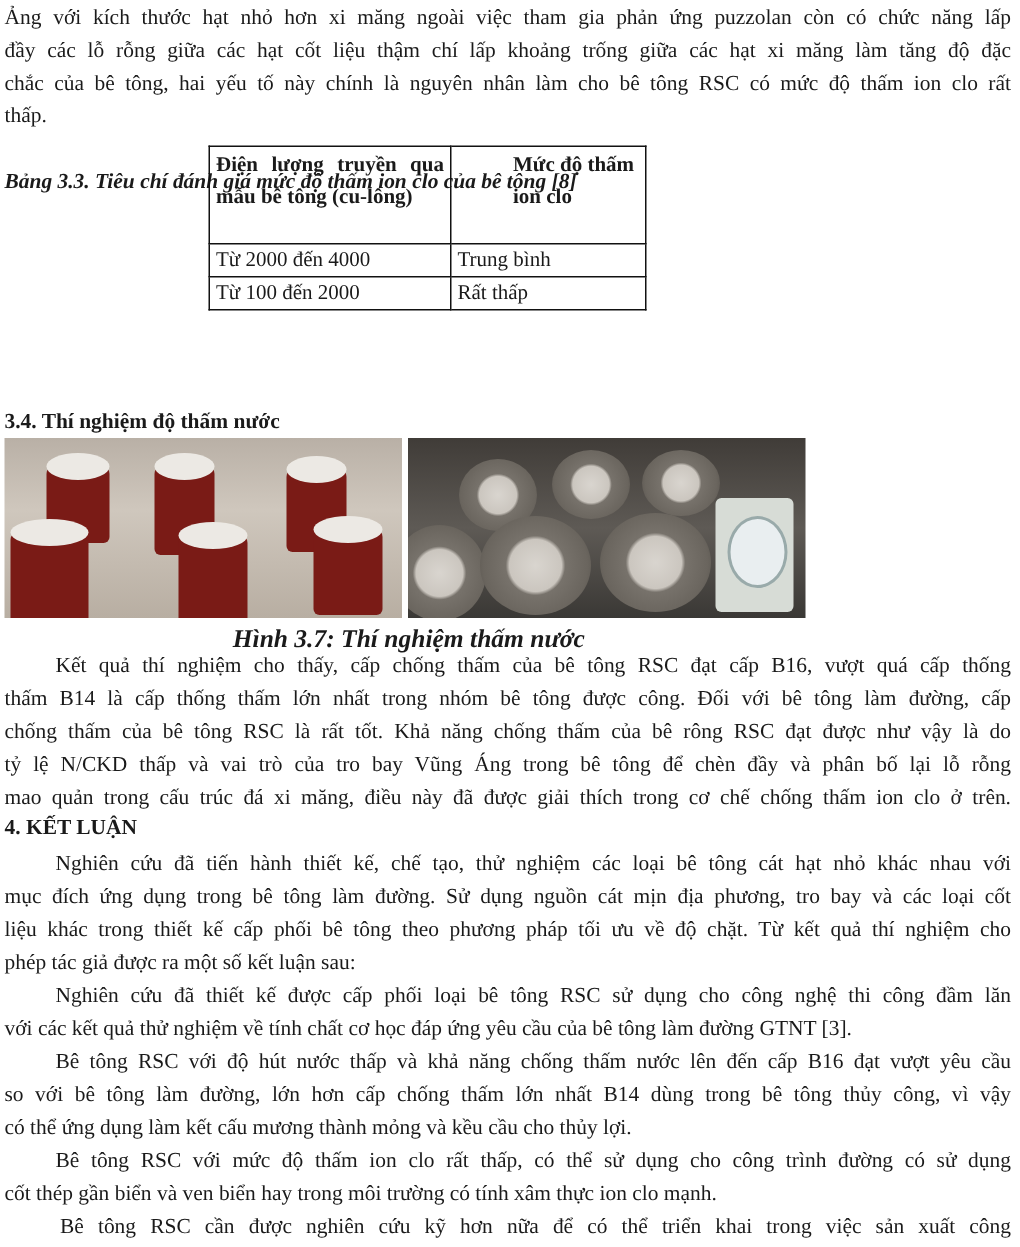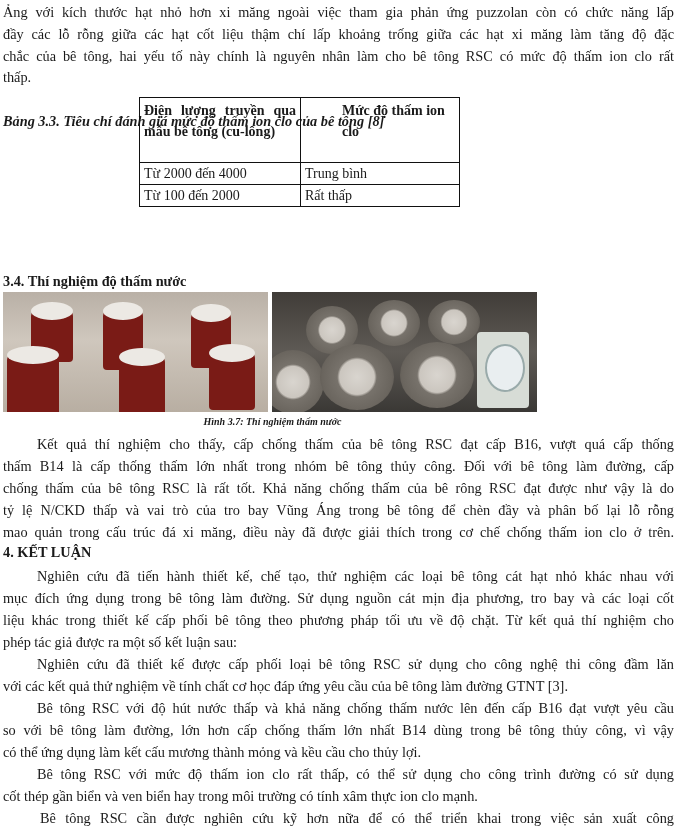--- a/index.html
+++ b/index.html
@@ -8,35 +8,35 @@
     font-family:"Liberation Serif", "DejaVu Serif", serif;
     color:#1a1a1a; font-size:14.3px;
   }
   .line { position:absolute; left:3px; right:6px; line-height:20px; white-space:nowrap; }
   .just { text-align:justify; text-align-last:justify; }
   .ind { padding-left:34px; }
   .bold { font-weight:bold; }
   .bi { font-weight:bold; font-style:italic;margin-top:28px; }
   table.crit {
     position:absolute; left:139px; top:97px; border-collapse:collapse;
-    width:321px; font-size:14px;
+    width:292px; font-size:14px;
   }
   table.crit td { border:1.5px solid #111; padding:0 4px; line-height:21px; vertical-align:top; }
   table.crit td.c1 { width:152px; }
   table.crit th { border:1.5px solid #111; padding:2px 4px; font-weight:bold; text-align:left; vertical-align:top; line-height:21px; }
   .figure { position:absolute; left:3px; top:292px; width:534px; height:120px; display:flex; gap:4px; }
   .photo { height:120px; position:relative; overflow:hidden; }
   .photo-left { width:265px; background:linear-gradient(180deg,#b9b0a6 0%,#cfc7bd 40%,#b8aea2 100%); }
   .photo-right { width:265px; background:linear-gradient(180deg,#403c38 0%,#5e5a55 50%,#3a3835 100%); }
   .cyl { position:absolute; background:#7a1b16; border-radius:6px 6px 4px 4px; }
   .cyl::before { content:""; position:absolute; left:0; right:0; top:-8px; height:18px; border-radius:50%; background:#ece9e4; }
   .can { position:absolute; border-radius:50%; background:radial-gradient(circle,#d9d5cf 0%,#cbc6bf 35%,#77726b 40%,#6a655e 70%,#4a4641 100%); }
   .meter { position:absolute; right:8px; top:40px; width:52px; height:76px; background:#d7dcd6; border-radius:4px; }
   .meter::before { content:""; position:absolute; left:8px; top:12px; width:36px; height:44px; border-radius:50%; background:#e9eef0; border:2px solid #9aa; }
-  .caption { position:absolute; top:416px; left:0; width:545px; text-align:center; font-weight:bold; font-style:italic; font-size:10px; }
+  .caption { position:absolute; top:416px; left:0; width:545px; text-align:center; font-weight:bold; font-style:italic; font-size:17px; }
 </style>
 </head>
 <body>
 
 <div class="line just" style="top:2px">Ảng với kích thước hạt nhỏ hơn xi măng ngoài việc tham gia phản ứng puzzolan còn có chức năng lấp</div>
 <div class="line just" style="top:24px">đầy các lỗ rỗng giữa các hạt cốt liệu thậm chí lấp khoảng trống giữa các hạt xi măng làm tăng độ đặc</div>
 <div class="line just" style="top:46px">chắc của bê tông, hai yếu tố này chính là nguyên nhân làm cho bê tông RSC có mức độ thấm ion clo rất</div>
 <div class="line" style="top:67px">thấp.</div>
 
 <div class="line bi" style="top:83px">Bảng 3.3. Tiêu chí đánh giá mức độ thấm ion clo của bê tông [8]</div>
@@ -76,21 +76,21 @@
     <div class="can" style="left:-10px;top:58px;width:62px;height:64px;"></div>
     <div class="can" style="left:48px;top:52px;width:74px;height:66px;"></div>
     <div class="can" style="left:128px;top:50px;width:74px;height:66px;"></div>
     <div class="meter"></div>
   </div>
 </div>
 
 <div class="caption">Hình 3.7: Thí nghiệm thấm nước</div>
 
 <div class="line just ind" style="top:434px">Kết quả thí nghiệm cho thấy, cấp chống thấm của bê tông RSC đạt cấp B16, vượt quá cấp thống</div>
-<div class="line just" style="top:456px">thấm B14 là cấp thống thấm lớn nhất trong nhóm bê tông thủy công. Đối với bê tông làm đường, cấp</div>
+<div class="line just" style="top:456px">thấm B14 là cấp thống thấm lớn nhất trong nhóm bê tông được công. Đối với bê tông làm đường, cấp</div>
 <div class="line just" style="top:478px">chống thấm của bê tông RSC là rất tốt. Khả năng chống thấm của bê rông RSC đạt được như vậy là do</div>
 <div class="line just" style="top:500px">tỷ lệ N/CKD thấp và vai trò của tro bay Vũng Áng trong bê tông để chèn đầy và phân bố lại lỗ rỗng</div>
 <div class="line just" style="top:522px">mao quản trong cấu trúc đá xi măng, điều này đã được giải thích trong cơ chế chống thấm ion clo ở trên.</div>
 
 <div class="line bold" style="top:542px">4. KẾT LUẬN</div>
 
 <div class="line just ind" style="top:566px">Nghiên cứu đã tiến hành thiết kế, chế tạo, thử nghiệm các loại bê tông cát hạt nhỏ khác nhau với</div>
 <div class="line just" style="top:588px">mục đích ứng dụng trong bê tông làm đường. Sử dụng nguồn cát mịn địa phương, tro bay và các loại cốt</div>
 <div class="line just" style="top:610px">liệu khác trong thiết kế cấp phối bê tông theo phương pháp tối ưu về độ chặt. Từ kết quả thí nghiệm cho</div>
 <div class="line" style="top:632px">phép tác giả được ra một số kết luận sau:</div>

